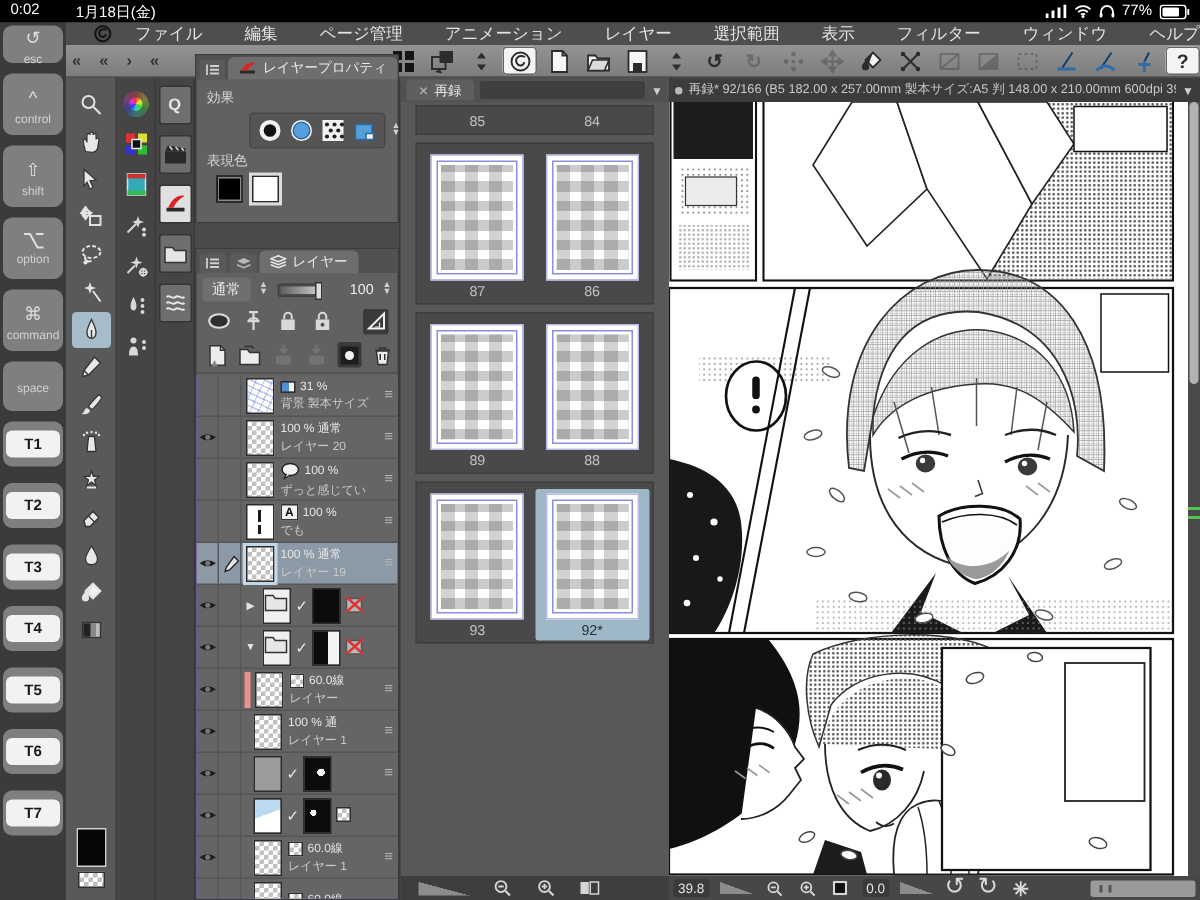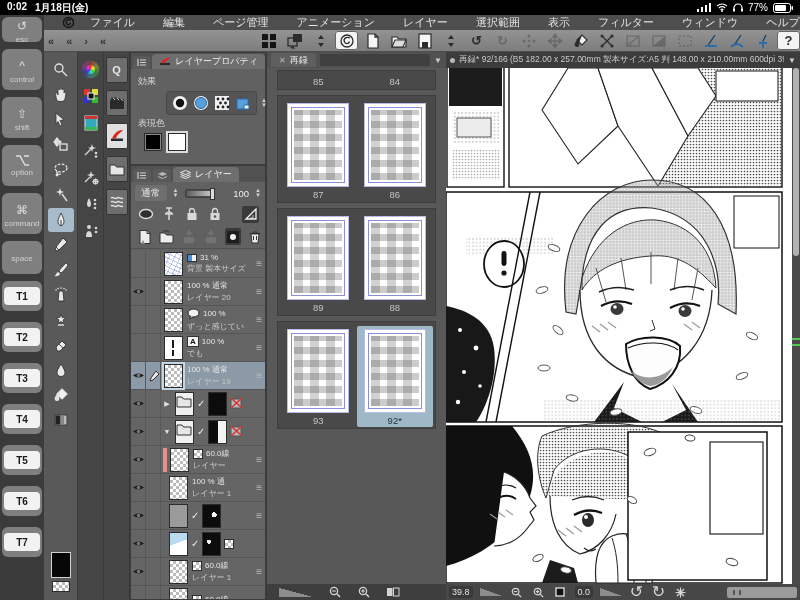--- a/index.html
+++ b/index.html
@@ -3,21 +3,21 @@
 <meta charset="utf-8">
 <style>
 *{box-sizing:border-box;margin:0;padding:0;-webkit-font-smoothing:antialiased}
 html,body{background:#222}
 .app{position:relative;width:800px;height:600px;overflow:hidden;background:#4a4a4a;
   font-family:"Liberation Sans",sans-serif;color:#ddd}
 svg{display:block}
 
 .statusbar{position:absolute;left:0;top:0;width:800px;height:15px;background:#000;
   display:flex;align-items:center;justify-content:space-between;padding:0 7px;font-size:10px;color:#fff}
-.sb-left{display:flex;gap:8px;font-weight:bold}
+.sb-left{display:flex;gap:24px;font-weight:normal}
 .sb-right{display:flex;align-items:center;gap:5px}
 
 .menubar{position:absolute;left:44px;top:15px;width:756px;height:15px;background:#4e4e4e;
   display:flex;align-items:center;gap:19px;padding-left:18px;font-size:11px;color:#e3e3e3}
 .menu-item{cursor:default;white-space:nowrap}
 .menu-logo{color:#161616;margin-right:-4px}
 
 .toolbar{position:absolute;left:44px;top:30px;width:756px;height:22px;
   background:linear-gradient(#939393,#7d7d7d);border-bottom:1px solid #4e4e4e;
   display:flex;align-items:center;color:#2c2c2c}
@@ -637,21 +637,21 @@
           <path d="M1 4 h5 l1.5 2 H15 v8 H1 Z" fill="#e6e6e6" stroke="#333" stroke-width="1"></path>
         </svg>
       </span>
       <span class="pitem">
         <svg width="16" height="16" viewBox="0 0 16 16">
           <path d="M2 4 C4 2 6 6 8 4 C10 2 12 6 14 4 M2 8 C4 6 6 10 8 8 C10 6 12 10 14 8 M2 12 C4 10 6 14 8 12 C10 10 12 14 14 12" fill="none" stroke="currentColor" stroke-width="1.3"></path>
         </svg>
       </span>
     </div>
 
-  <div class="panel" style="left:130px;top:52px;width:136px;height:113px">
+  <div class="panel" style="left:130px;top:36px;width:136px;height:113px">
     <div class="tabsrow">
       <span class="tab-mini">
         <svg width="10" height="9" viewBox="0 0 10 9">
             <path d="M1 1v7M3 2h6M3 4.5h6M3 7h6" stroke="#cfcfcf" stroke-width="1.2"></path>
           </svg>
       </span>
       <span class="tab-active">
         <svg width="12" height="9" viewBox="0 0 12 9">
             <path d="M1 8 h10 v-2 h-10 Z" fill="#2a2a2a"></path>
             <path d="M2 6 C4 2 8 0 11 1 C8 3 6 5 5.5 6.2 Z" fill="#d22"></path>

